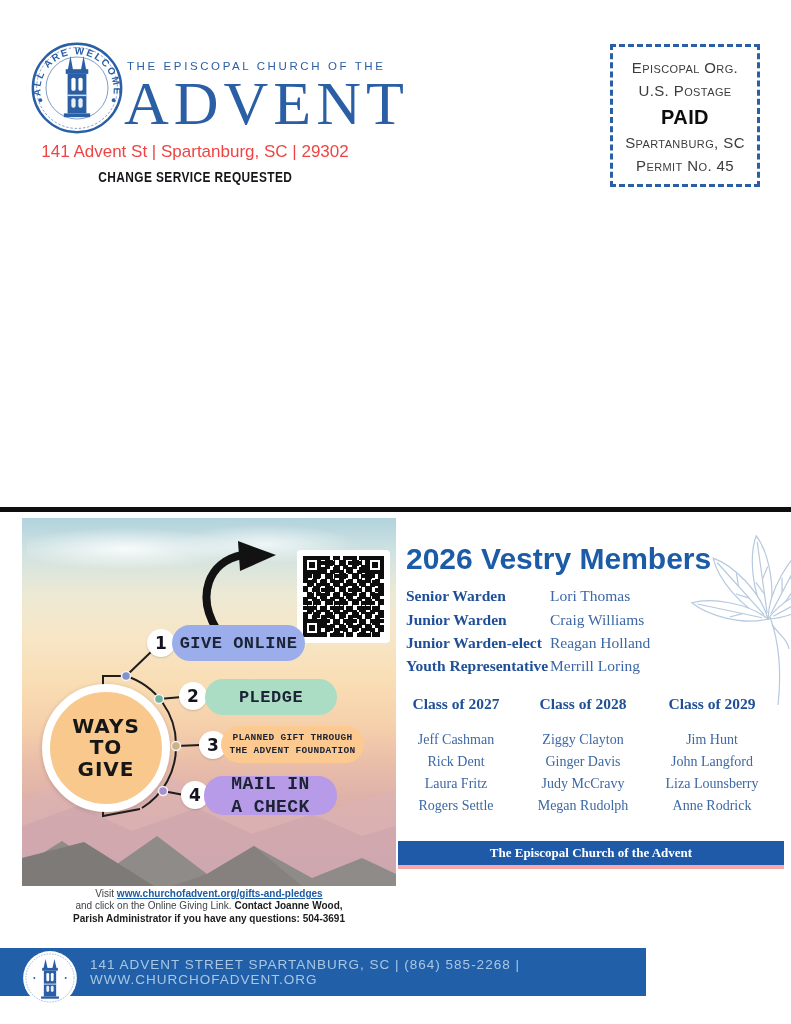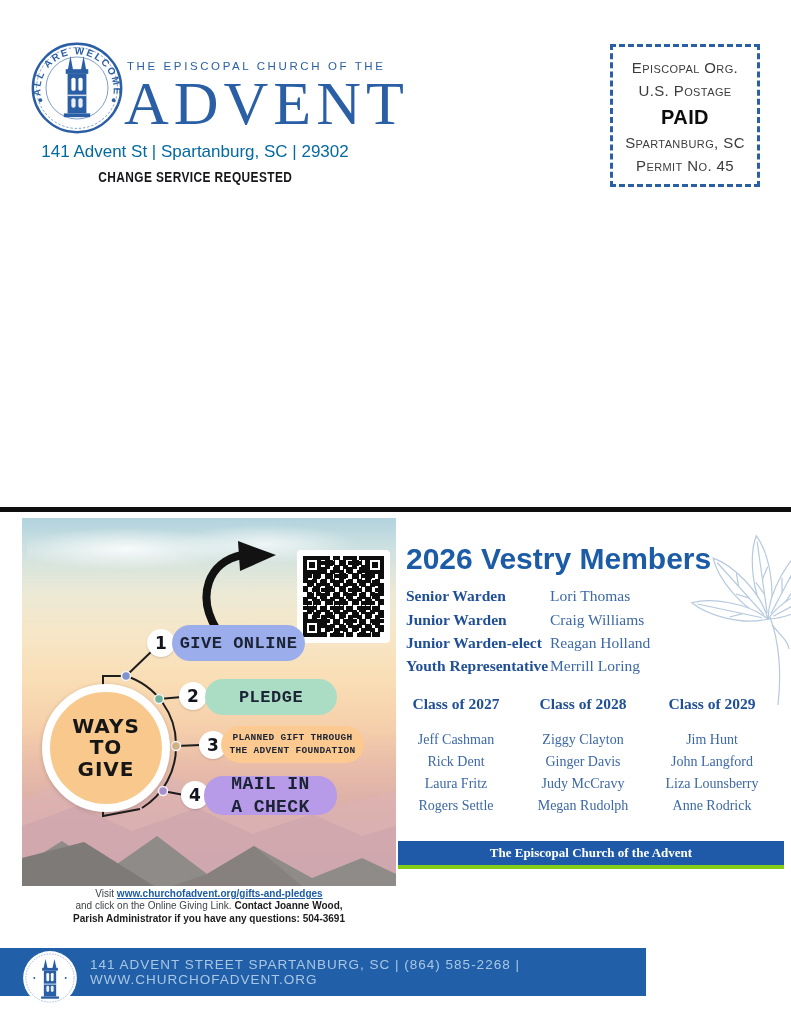--- a/index.html
+++ b/index.html
@@ -3,21 +3,21 @@
 <meta charset="utf-8">
 <style>
   html,body{margin:0;padding:0;}
   body{width:791px;height:1024px;background:#fff;font-family:"Liberation Sans",sans-serif;overflow:hidden;}
   .page{position:relative;width:791px;height:1024px;background:#fff;}
 
   
   .seal{position:absolute;left:30px;top:40px;width:94px;height:96px;}
   .church-line1{position:absolute;left:127px;top:60px;width:260px;font-size:11.5px;letter-spacing:2.6px;color:#2a5fa5;font-weight:400;}
   .church-name{position:absolute;left:124px;top:68px;width:280px;font-family:"Liberation Serif",serif;font-size:62px;letter-spacing:5px;color:#2a5fa5;font-weight:500;}
-  .address{position:absolute;left:10px;top:142px;width:370px;text-align:center;font-size:17px;color:#0369a1;}
+  .address{position:absolute;left:10px;top:142px;width:370px;text-align:center;font-size:17px;color:#ef4444;}
   .service-note{position:absolute;left:10px;top:168px;width:370px;text-align:center;}
   .service-note span{display:inline-block;transform:scaleX(.82);font-weight:700;font-size:14.5px;color:#15151a;letter-spacing:.5px;}
 
   
   .postage-box{position:absolute;left:610px;top:44px;width:150px;height:143px;border:3px dashed #2a5fa5;box-sizing:border-box;padding-top:9px;text-align:center;}
   .postage-line{font-variant:small-caps;font-size:15px;color:#3c3c3e;line-height:1.55;letter-spacing:.4px;}
   .postage-line.paid{font-variant:normal;font-weight:800;font-size:20px;color:#0c0c0c;line-height:1.4;}
 
   
   .divider{position:absolute;left:0;top:507px;width:791px;height:5px;background:#0e0e0e;}
@@ -61,21 +61,21 @@
   
   .vestry-title{position:absolute;left:406px;top:542px;font-family:"Liberation Sans",sans-serif;font-weight:800;font-size:30px;color:#1c5ba6;letter-spacing:0;}
   .leaf{position:absolute;left:668px;top:524px;width:123px;height:185px;}
   .officer-row{position:absolute;left:406px;width:370px;height:23px;font-family:"Liberation Serif",serif;font-size:15.5px;}
   .officer-row .role{position:absolute;left:0;top:0;font-weight:700;color:#1f4f96;}
   .officer-row .name{position:absolute;left:144px;top:0;color:#3c68a5;}
   .class-col{position:absolute;top:695px;text-align:center;font-family:"Liberation Serif",serif;}
   .class-col .class-title{font-weight:700;font-size:15.5px;color:#1f4f96;margin-bottom:16px;}
   .class-col .member{font-size:14px;color:#3c68a5;line-height:22px;}
   .col-1{left:400px;width:112px;} .col-2{left:524px;width:118px;} .col-3{left:648px;width:128px;}
-  .banner{position:absolute;left:398px;top:841px;width:386px;height:24px;background:#1e5aa7;border-bottom:4px solid #84cc16;
+  .banner{position:absolute;left:398px;top:841px;width:386px;height:24px;background:#1e5aa7;border-bottom:4px solid #fca5a5;
     text-align:center;line-height:24px;font-family:"Liberation Serif",serif;font-weight:700;font-size:13px;color:#ffffff;}
 
   
   .giving-note{position:absolute;left:14px;top:888px;width:390px;text-align:center;font-size:10px;line-height:1.23;color:#3f4348;}
   .giving-note .link{font-weight:700;color:#1d5ba5;text-decoration:underline;cursor:pointer;}
   .giving-note b{color:#1c1c1f;margin-top:46px;}
 
   
   .footer{position:absolute;left:0;top:948px;width:646px;height:48px;background:#2160a8;}
   .footer-logo{position:absolute;left:22px;top:2px;width:56px;height:56px;}

